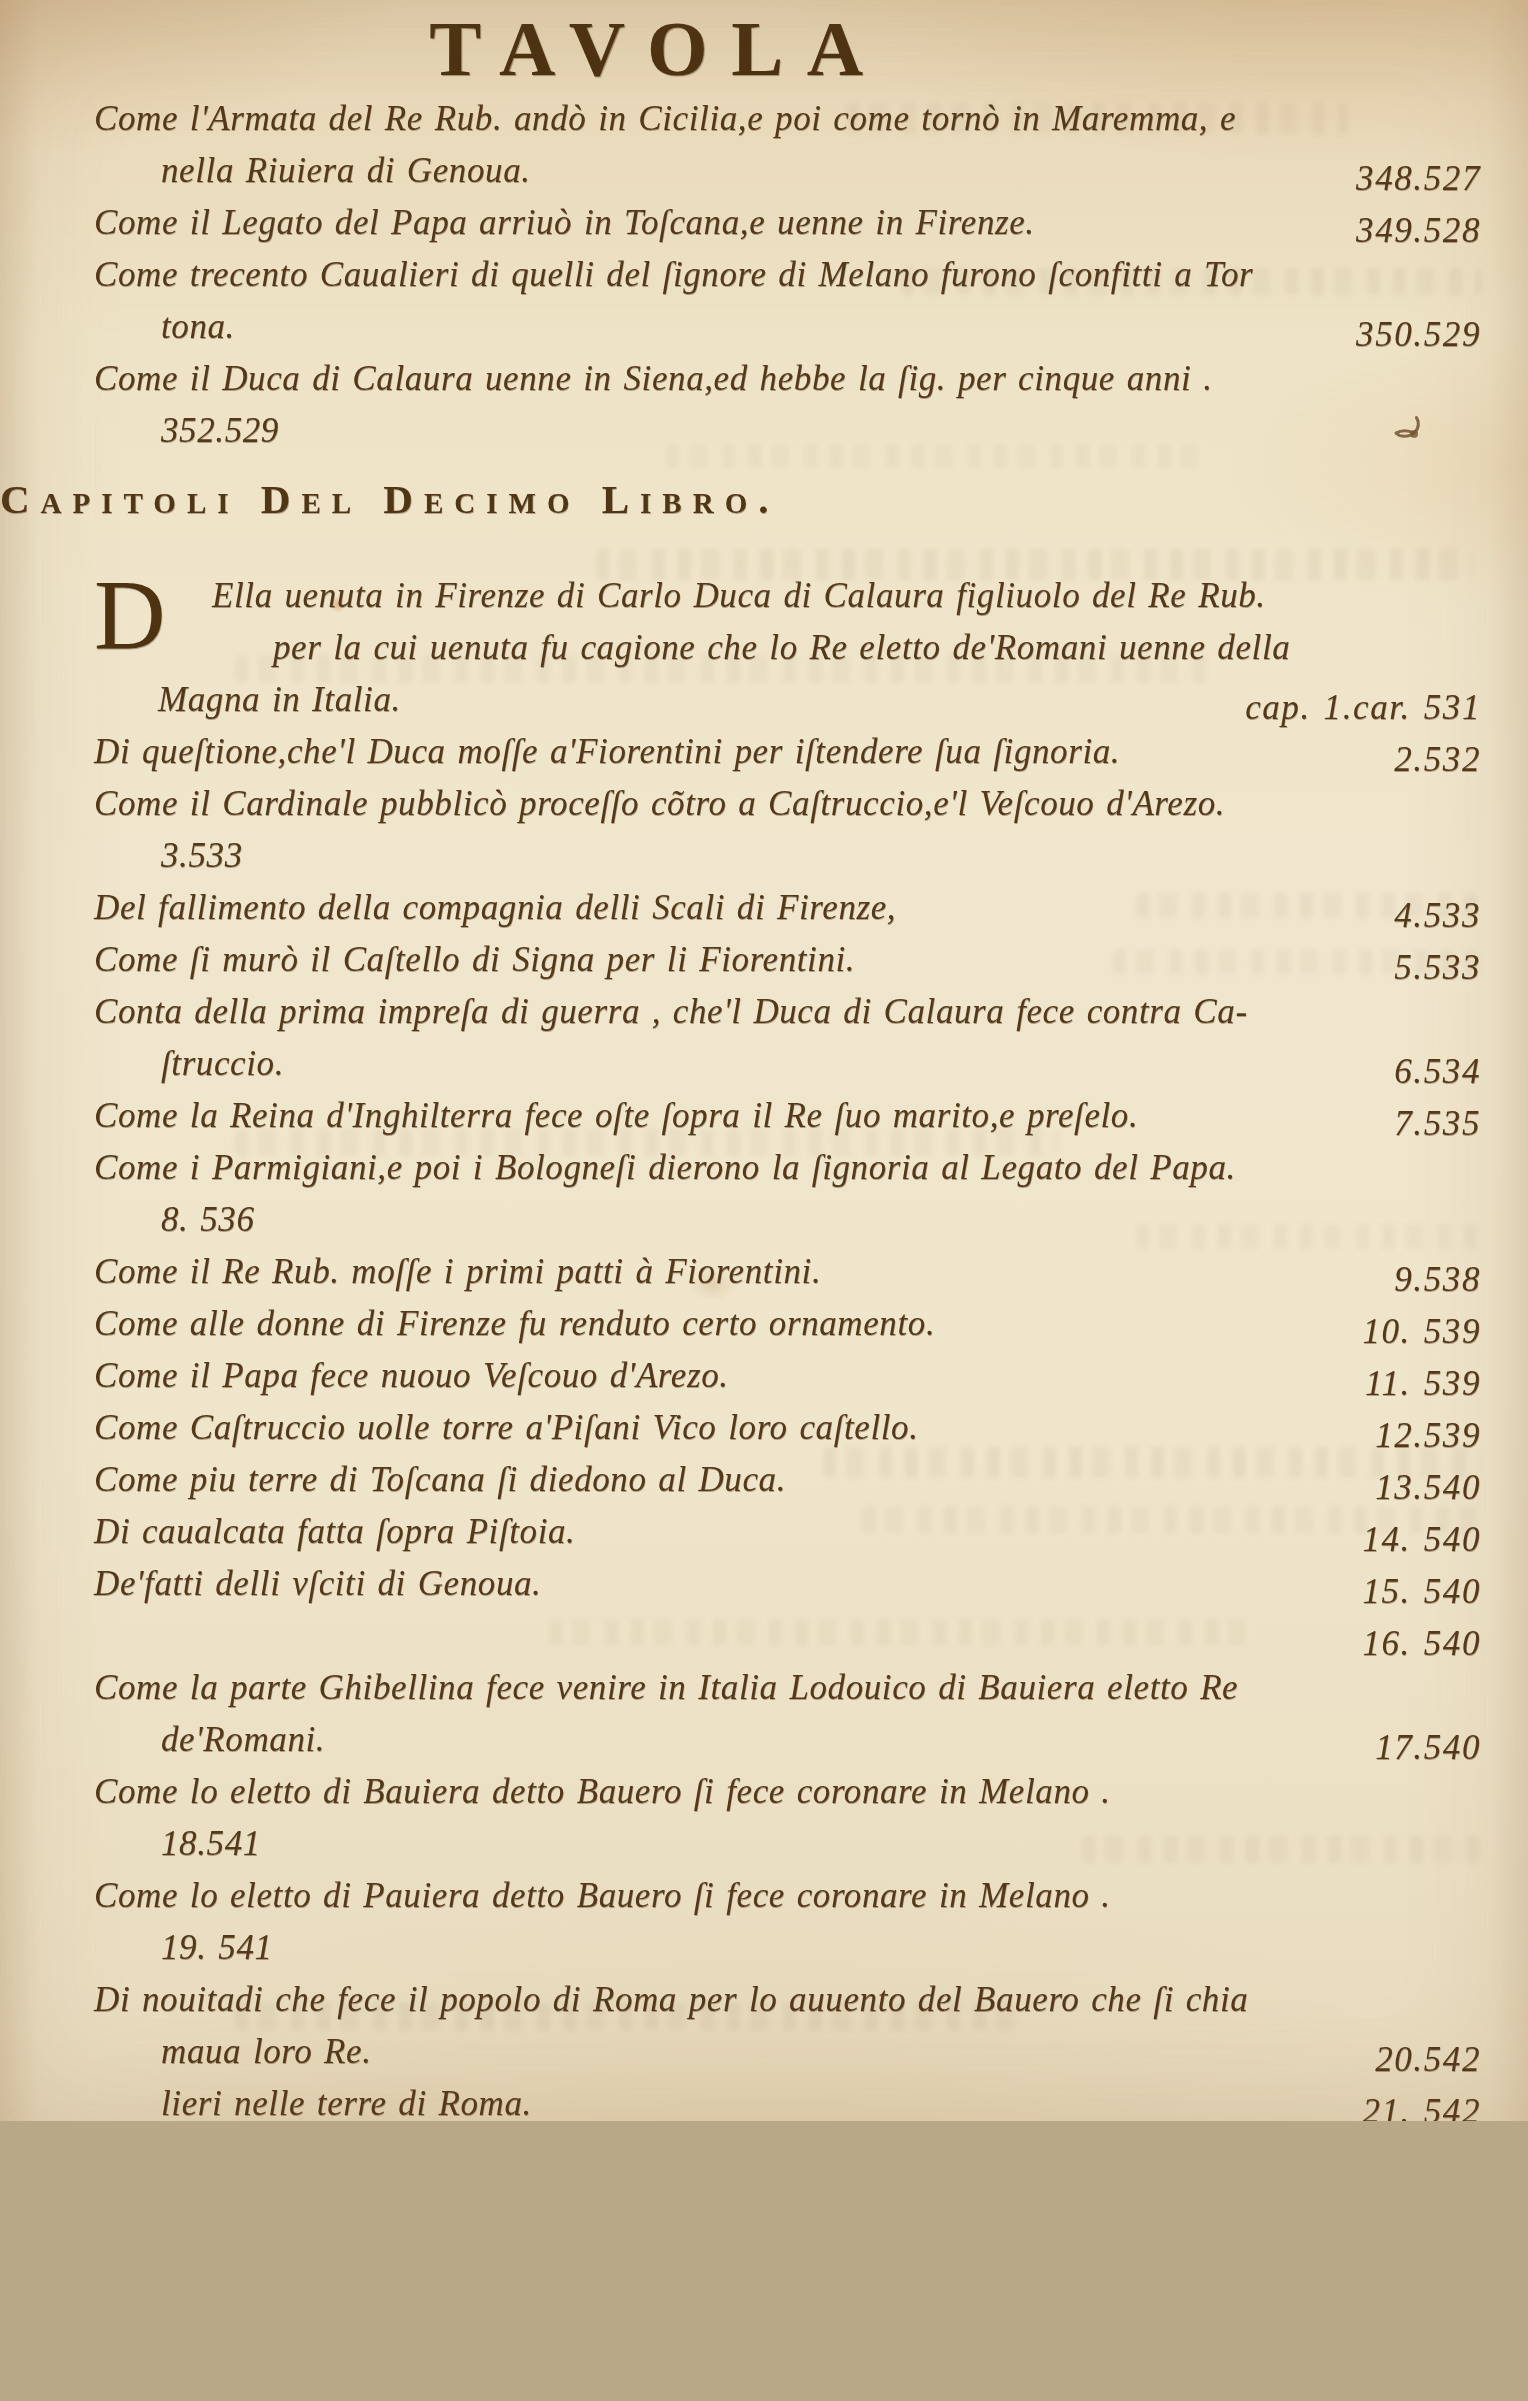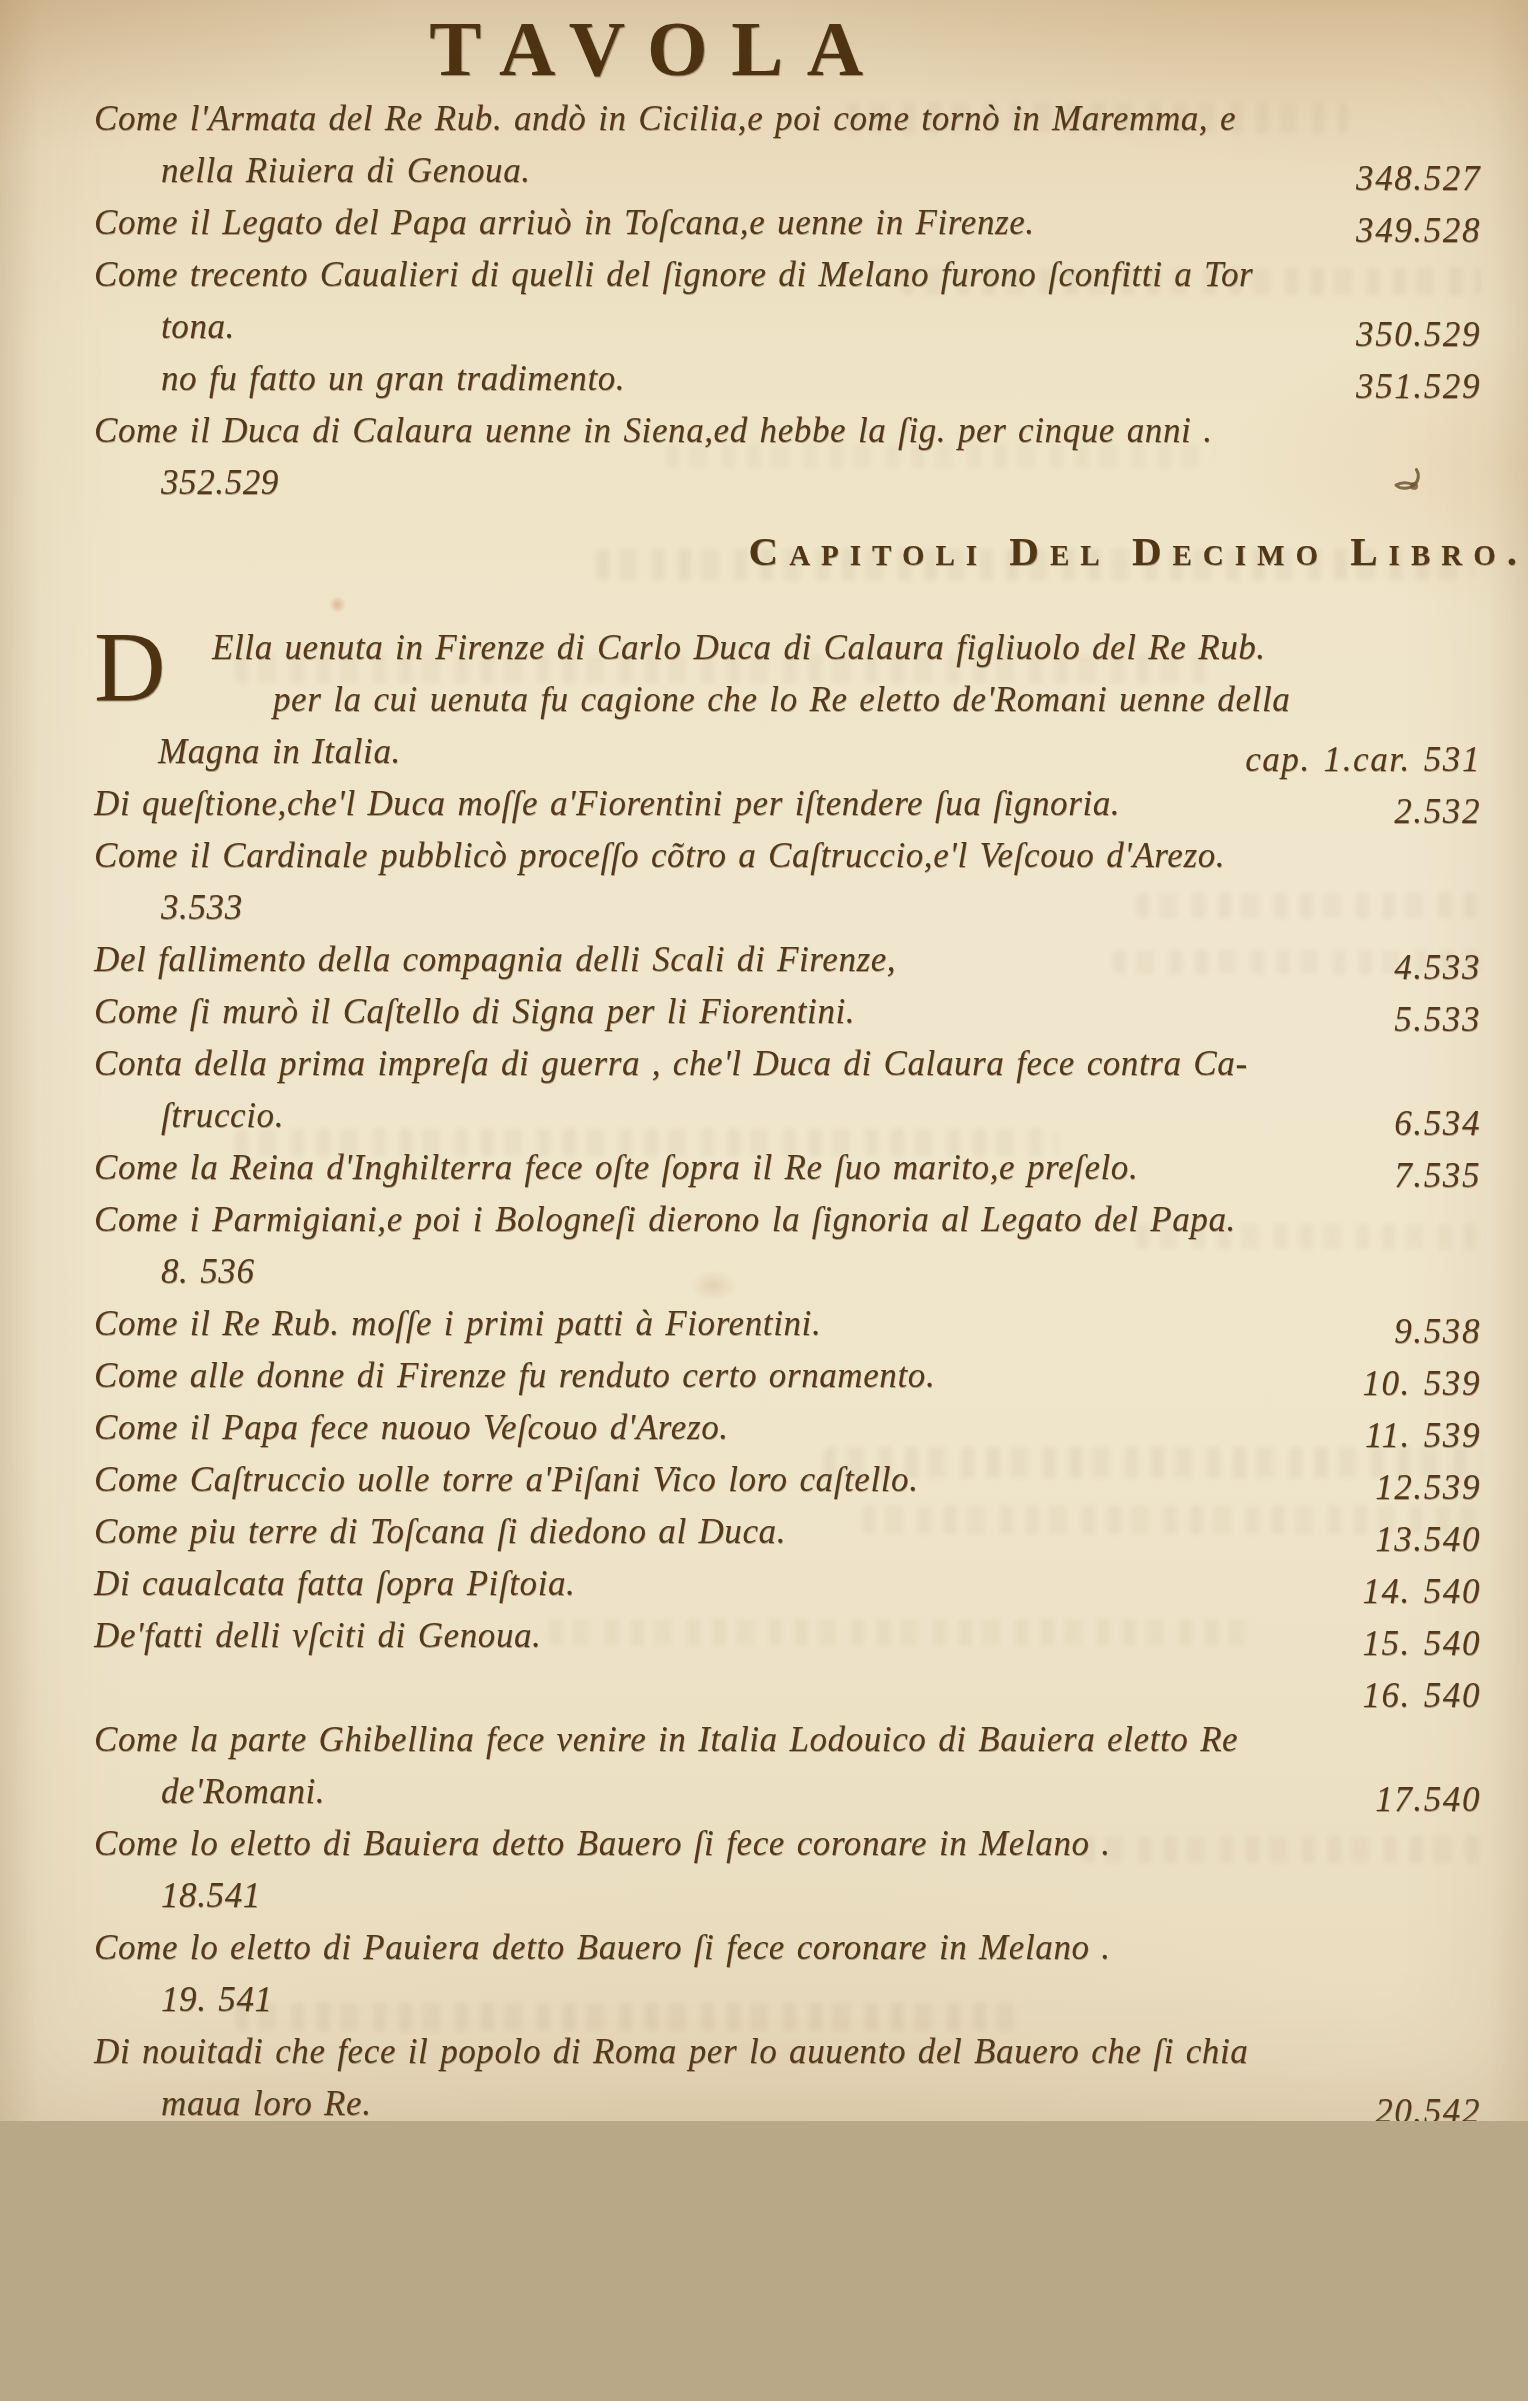--- a/index.html
+++ b/index.html
@@ -54,21 +54,21 @@
   .line .t{display:inline-block;}
   .line.cont{padding-left:67px;}
   .line .num{
     position:absolute;right:0;top:8px;line-height:52px;
     font-style:italic;font-size:35px;letter-spacing:1.6px;
   }
   .flourish{position:absolute;right:49px;top:6.3px;opacity:.85;}
   
   .secheading{
     height:55px;line-height:55px;margin:15.7px 0 43px;
-    text-align:right;
+    text-align:left;
     font-variant:small-caps;font-weight:bold;
     font-size:41px;letter-spacing:11px;
     color:#513616;text-shadow:0.6px 0.8px 0.6px rgba(60,38,12,.35);
   }
   
   .opening{position:relative;}
   .dropcap{
     float:left;width:118px;height:103px;
     font-size:99px;line-height:89px;font-style:normal;
     color:#4e3312;text-shadow:0.8px 1.2px 0.8px rgba(60,38,12,.4);
@@ -113,21 +113,20 @@
   <div class="stain" style="left:329px;top:596px;width:17px;height:17px;background:radial-gradient(closest-side,rgba(190,100,40,.35),rgba(190,100,40,0));"></div>
 
   <div class="pagetitle">TAVOLA</div>
 
   <div class="block toc-top ink" id="toc-top">
       <div class="line"><span class="t">Come l'Armata del Re Rub. andò in Cicilia,e poi come tornò in Maremma, e</span></div>
       <div class="line cont"><span class="t">nella Riuiera di Genoua.</span><span class="num">348.527</span></div>
       <div class="line"><span class="t">Come il Legato del Papa arriuò in Toſcana,e uenne in Firenze.</span><span class="num">349.528</span></div>
       <div class="line"><span class="t">Come trecento Caualieri di quelli del ſignore di Melano furono ſconfitti a Tor</span></div>
       <div class="line cont"><span class="t">tona.</span><span class="num">350.529</span></div>
-      <div class="line cont"><span class="t">no fu fatto un gran tradimento.</span><span class="num">351.529</span></div>
       <div class="line"><span class="t">Come il Duca di Calaura uenne in Siena,ed hebbe la ſig. per cinque anni .</span></div>
       <div class="line cont"><span class="t">352.529</span><span class="flourish"><svg width="42" height="38" viewBox="0 0 54 48">
             <g fill="none" stroke="#5d3f1d" stroke-width="4" stroke-linecap="round" opacity=".85">
               <path d="M34 8 C38 14 37 22 32 27 C24 34 12 33 8 28"></path>
               <path d="M8 28 C14 24 24 24 30 28"></path>
             </g>
             <circle cx="31" cy="29" r="5" fill="#5d3f1d" opacity=".8"></circle>
           </svg></span></div>
     </div>
 

